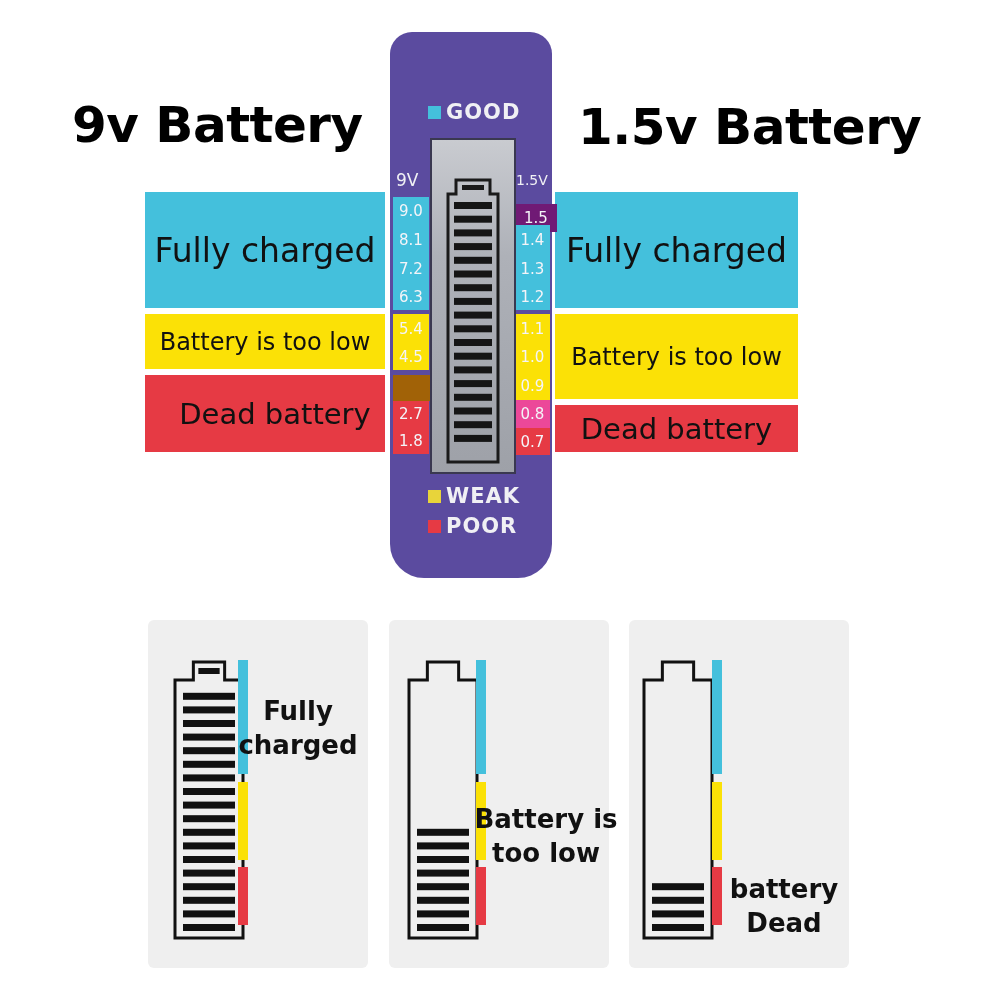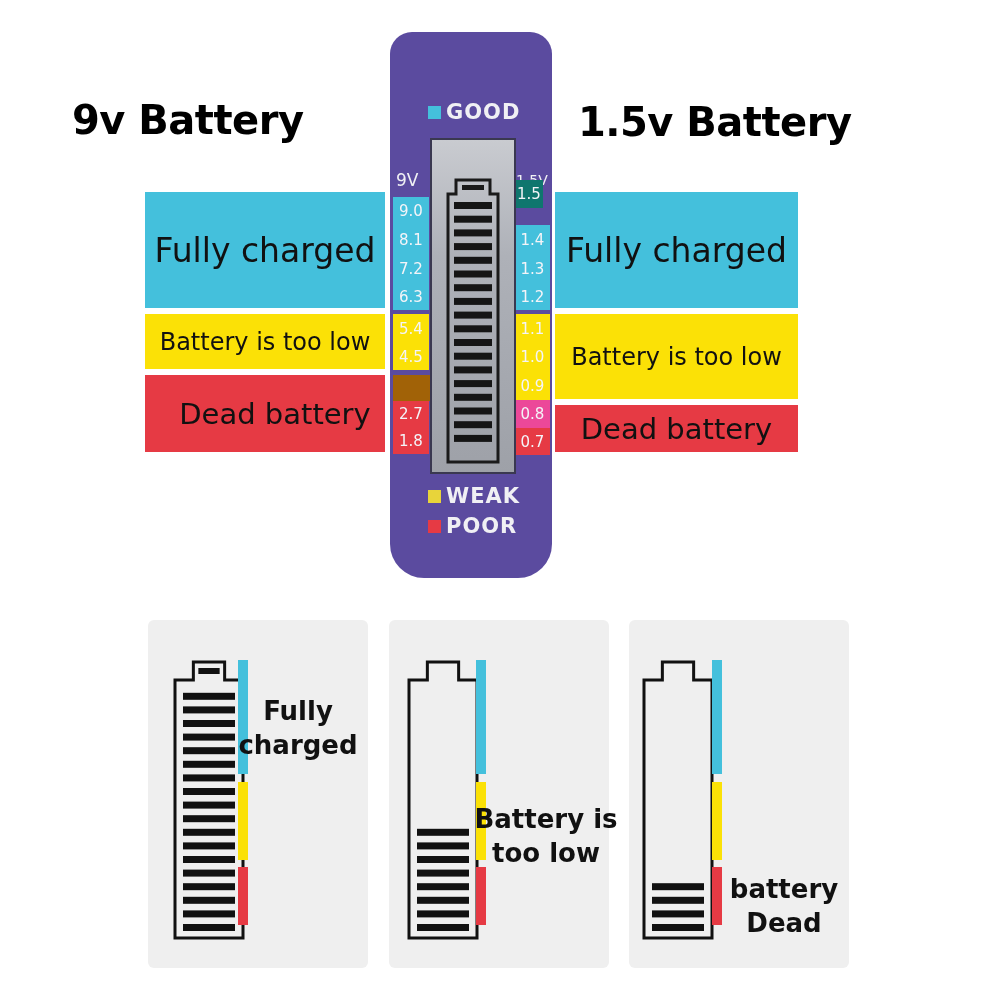--- a/index.html
+++ b/index.html
@@ -1,18 +1,18 @@
 <!DOCTYPE html>
 <html><head>
 <meta charset="utf-8">
 <style>
   html, body { margin:0; padding:0; }
   body { width:1000px; height:1000px; background:#ffffff; position:relative; overflow:hidden; font-family:"DejaVu Sans", sans-serif; }
   .abs { position:absolute; }
-  .title { font-family:"DejaVu Sans", sans-serif; font-weight:bold; color:#000; font-size:40px; letter-spacing:-0.5px; line-height:1;text-align:center; }
+  .title { font-family:"DejaVu Sans", sans-serif; font-weight:bold; color:#000; font-size:50px; letter-spacing:-0.5px; line-height:1;text-align:center; }
   .band { position:absolute; display:flex; align-items:center; justify-content:center; color:#111; font-family:"DejaVu Sans", sans-serif; white-space:nowrap; }
   .device { position:absolute; left:390px; top:32px; width:162px; height:546px; background:#5b4b9f; border-radius:22px 22px 34px 34px; }
   .legend { position:absolute; display:flex; align-items:center; color:#f0f0f4; font-weight:bold; font-size:21px; letter-spacing:1px; }
   .legend .sw { width:13px; height:13px; margin-right:5px; }
   .scale-cell { position:absolute; color:#f4f4f8; font-family:"DejaVu Sans", sans-serif; font-size:15px; display:flex; align-items:center; justify-content:center; }
   .lcd { position:absolute; left:430px; top:138px; width:86px; height:336px; background:linear-gradient(180deg,#c9cbd0 0%,#aeb1b8 35%,#9ea1a8 100%); border:2px solid #3a3850; box-sizing:border-box; }
   .card { position:absolute; top:620px; width:220px; height:348px; background:#efefef; border-radius:6px; }
   .bar-stack { position:absolute; }
   .bar-stack .seg { position:absolute; left:0; width:10px; }
   .cap { position:absolute; font-weight:bold; color:#111; font-size:26px; line-height:34px; text-align:center; white-space:nowrap; }
@@ -67,21 +67,21 @@
     <div class="scale-cell" style="left: 393px; top: 254px; width: 36px; height: 29px; background: rgb(68, 192, 220);">7.2</div>
     <div class="scale-cell" style="left: 393px; top: 283px; width: 36px; height: 27px; background: rgb(68, 192, 220);">6.3</div>
     <div class="scale-cell" style="left: 393px; top: 314px; width: 36px; height: 29px; background: rgb(251, 225, 6);">5.4</div>
     <div class="scale-cell" style="left: 393px; top: 343px; width: 36px; height: 27px; background: rgb(251, 225, 6);">4.5</div>
     <div class="scale-cell" style="left: 393px; top: 375px; width: 44px; height: 26px; background: #a16207; padding-left: 28px;">3.6</div>
     <div class="scale-cell" style="left: 393px; top: 401px; width: 36px; height: 26px; background: rgb(230, 58, 68);">2.7</div>
     <div class="scale-cell" style="left: 393px; top: 427px; width: 36px; height: 27px; background: rgb(230, 58, 68);">1.8</div>
   </div>
 
 <div id="right-scale">
-    <div class="scale-cell" style="left: 515px; top: 180px; width: 28px; height: 28px; background: #0f766e;">1.5</div>
+    <div class="scale-cell" style="left: 515px; top: 204px; width: 42px; height: 28px; background: #701a75;">1.5</div>
     <div class="scale-cell" style="left: 515px; top: 225px; width: 35px; height: 29px; background: rgb(68, 192, 220);">1.4</div>
     <div class="scale-cell" style="left: 515px; top: 254px; width: 35px; height: 29px; background: rgb(68, 192, 220);">1.3</div>
     <div class="scale-cell" style="left: 515px; top: 283px; width: 35px; height: 27px; background: rgb(68, 192, 220);">1.2</div>
     <div class="scale-cell" style="left: 515px; top: 314px; width: 35px; height: 29px; background: rgb(251, 225, 6);">1.1</div>
     <div class="scale-cell" style="left: 515px; top: 343px; width: 35px; height: 28px; background: rgb(251, 225, 6);">1.0</div>
     <div class="scale-cell" style="left: 515px; top: 371px; width: 35px; height: 29px; background: rgb(251, 225, 6);">0.9</div>
     <div class="scale-cell" style="left: 515px; top: 400px; width: 35px; height: 28px; background: #ec4899;">0.8</div>
     <div class="scale-cell" style="left: 515px; top: 428px; width: 35px; height: 27px; background: rgb(230, 58, 68);">0.7</div>
   </div>
 

